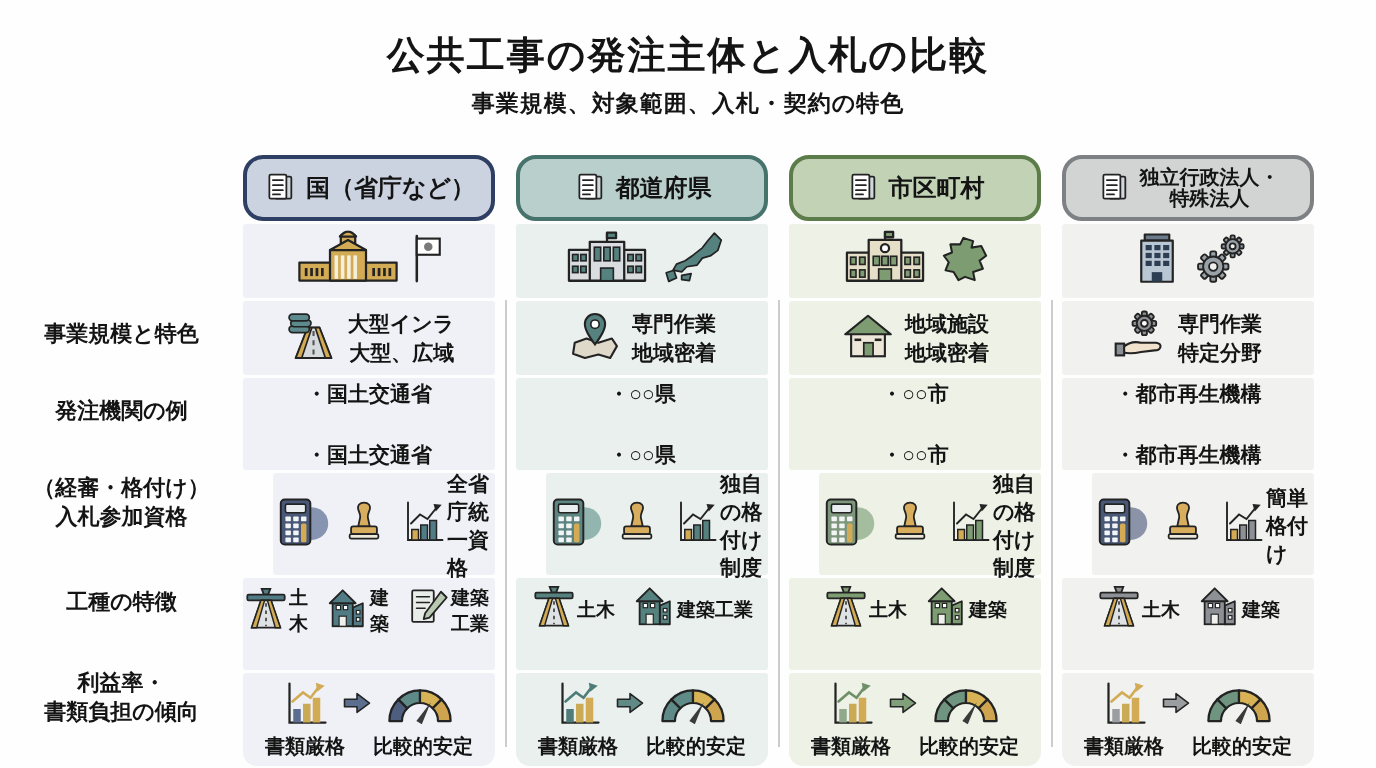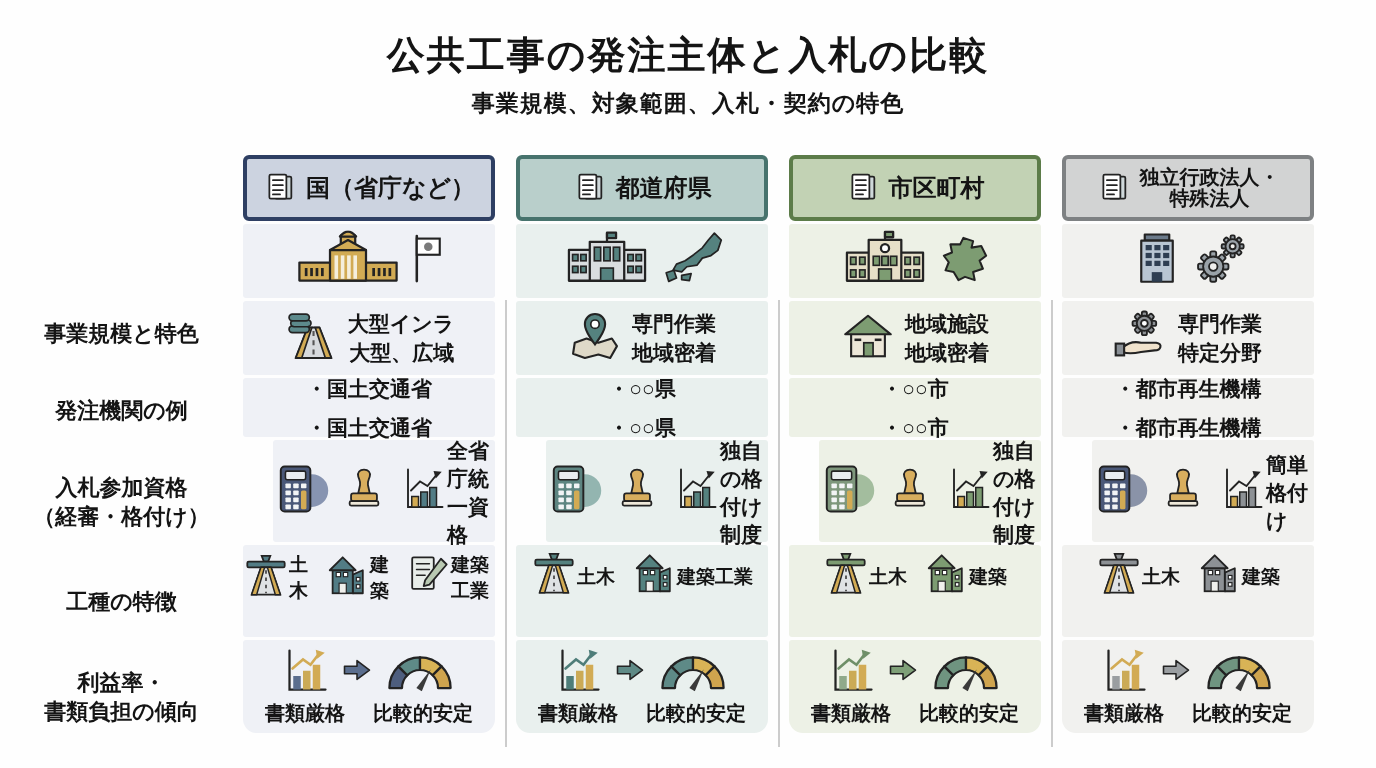--- a/index.html
+++ b/index.html
@@ -32,31 +32,31 @@
   
   .c0{--accent:#2e3f63;--pill:#ccd3e0;--bg:#eff1f6;--bg2:#dcdfe9;--icon:#527c85;
       --calc:#4a5878;--calc2:#8794b1;--arrow:#5b6e8e;--trend:#d2ab54;--bar1:#5b6e8e;--g1:#4e5e7e;--g2:#5e8a87;}
   .c1{--accent:#47736d;--pill:#b9cfcb;--bg:#e9f0ee;--bg2:#d8e5e1;--icon:#55827f;
       --calc:#5d8581;--calc2:#93b5b0;--arrow:#5f8a86;--trend:#4e7d79;--bar1:#4e7d79;--g1:#5e8a87;--g2:#5e8a87;}
   .c2{--accent:#5c7c49;--pill:#c2d2b4;--bg:#edf1e6;--bg2:#dfe9d3;--icon:#7d9c72;
       --calc:#7e977c;--calc2:#a3bd9e;--arrow:#7fa078;--trend:#6f8f68;--bar1:#8fa98a;--g1:#6f9480;--g2:#6f9480;}
   .c3{--accent:#7e8183;--pill:#d2d3d3;--bg:#f1f1ef;--bg2:#e2e2e0;--icon:#8d9195;
       --calc:#4a5878;--calc2:#8a93a8;--arrow:#9a9ea1;--trend:#d2ab54;--bar1:#9a9ea1;--g1:#6f9480;--g2:#6f9480;}
 
-  .pill{height:66px;box-sizing:border-box;border:4px solid var(--accent);border-radius:6px;
+  .pill{height:66px;box-sizing:border-box;border:4px solid var(--accent);border-radius:20px;
     background:var(--pill);display:flex;align-items:center;justify-content:center;gap:9px;padding:0 8px;}
   .pill-label{font-size:24px;font-weight:800;white-space:pre-line;text-align:center;line-height:1.05;}
   .pill-label.small{font-size:20px;}
   .picon svg{width:34px;height:34px;display:block;}
 
   .cell{margin-top:3px;background:var(--bg);border-radius:3px;
     display:flex;align-items:center;justify-content:center;}
   .band{height:74px;gap:8px;}
   .r1{height:74px;gap:10px;}
-  .r2{height:59px;flex-direction:column;justify-content:center;align-items:center;gap:8px;}
+  .r2{height:92px;flex-direction:column;justify-content:space-between;align-items:center;}
   .r2 div{font-size:21px;font-weight:800;line-height:31px;}
   .r3{height:102px;flex-direction:row;margin-left:30px;}
   .r4{height:92px;gap:16px;align-items:flex-start;padding-top:6px;box-sizing:border-box;}
   .r5{height:93px;flex-direction:column;border-radius:3px 3px 14px 14px;}
 
   .two-lines div{font-size:21px;font-weight:800;line-height:29px;text-align:right;}
   .icons-row{display:flex;align-items:center;justify-content:center;gap:12px;}
   .caption{font-size:21px;font-weight:800;margin-top:3px;}
   .wt{display:flex;flex-direction:row;align-items:center;}
   .wt-label{font-size:19px;font-weight:800;margin-top:1px;}
@@ -357,22 +357,22 @@
 </defs>
 </svg>
 
 <div class="title">公共工事の発注主体と入札の比較</div>
 <div class="subtitle">事業規模、対象範囲、入札・契約の特色</div>
 
 <div class="labels">
   <div class="rlabel l-scale">事業規模と特色</div>
   <div class="rlabel l-agencies">発注機関の例</div>
   <div class="rlabel l-qual">
+    <div>（経審・格付け）</div>
     <div>入札参加資格</div>
-    <div>（経審・格付け）</div>
   </div>
   <div class="rlabel l-work">工種の特徴</div>
   <div class="rlabel l-profit">
     <div>利益率・</div>
     <div>書類負担の傾向</div>
   </div>
 </div>
 
 <div class="divider d1"></div>
 <div class="divider d2"></div>

